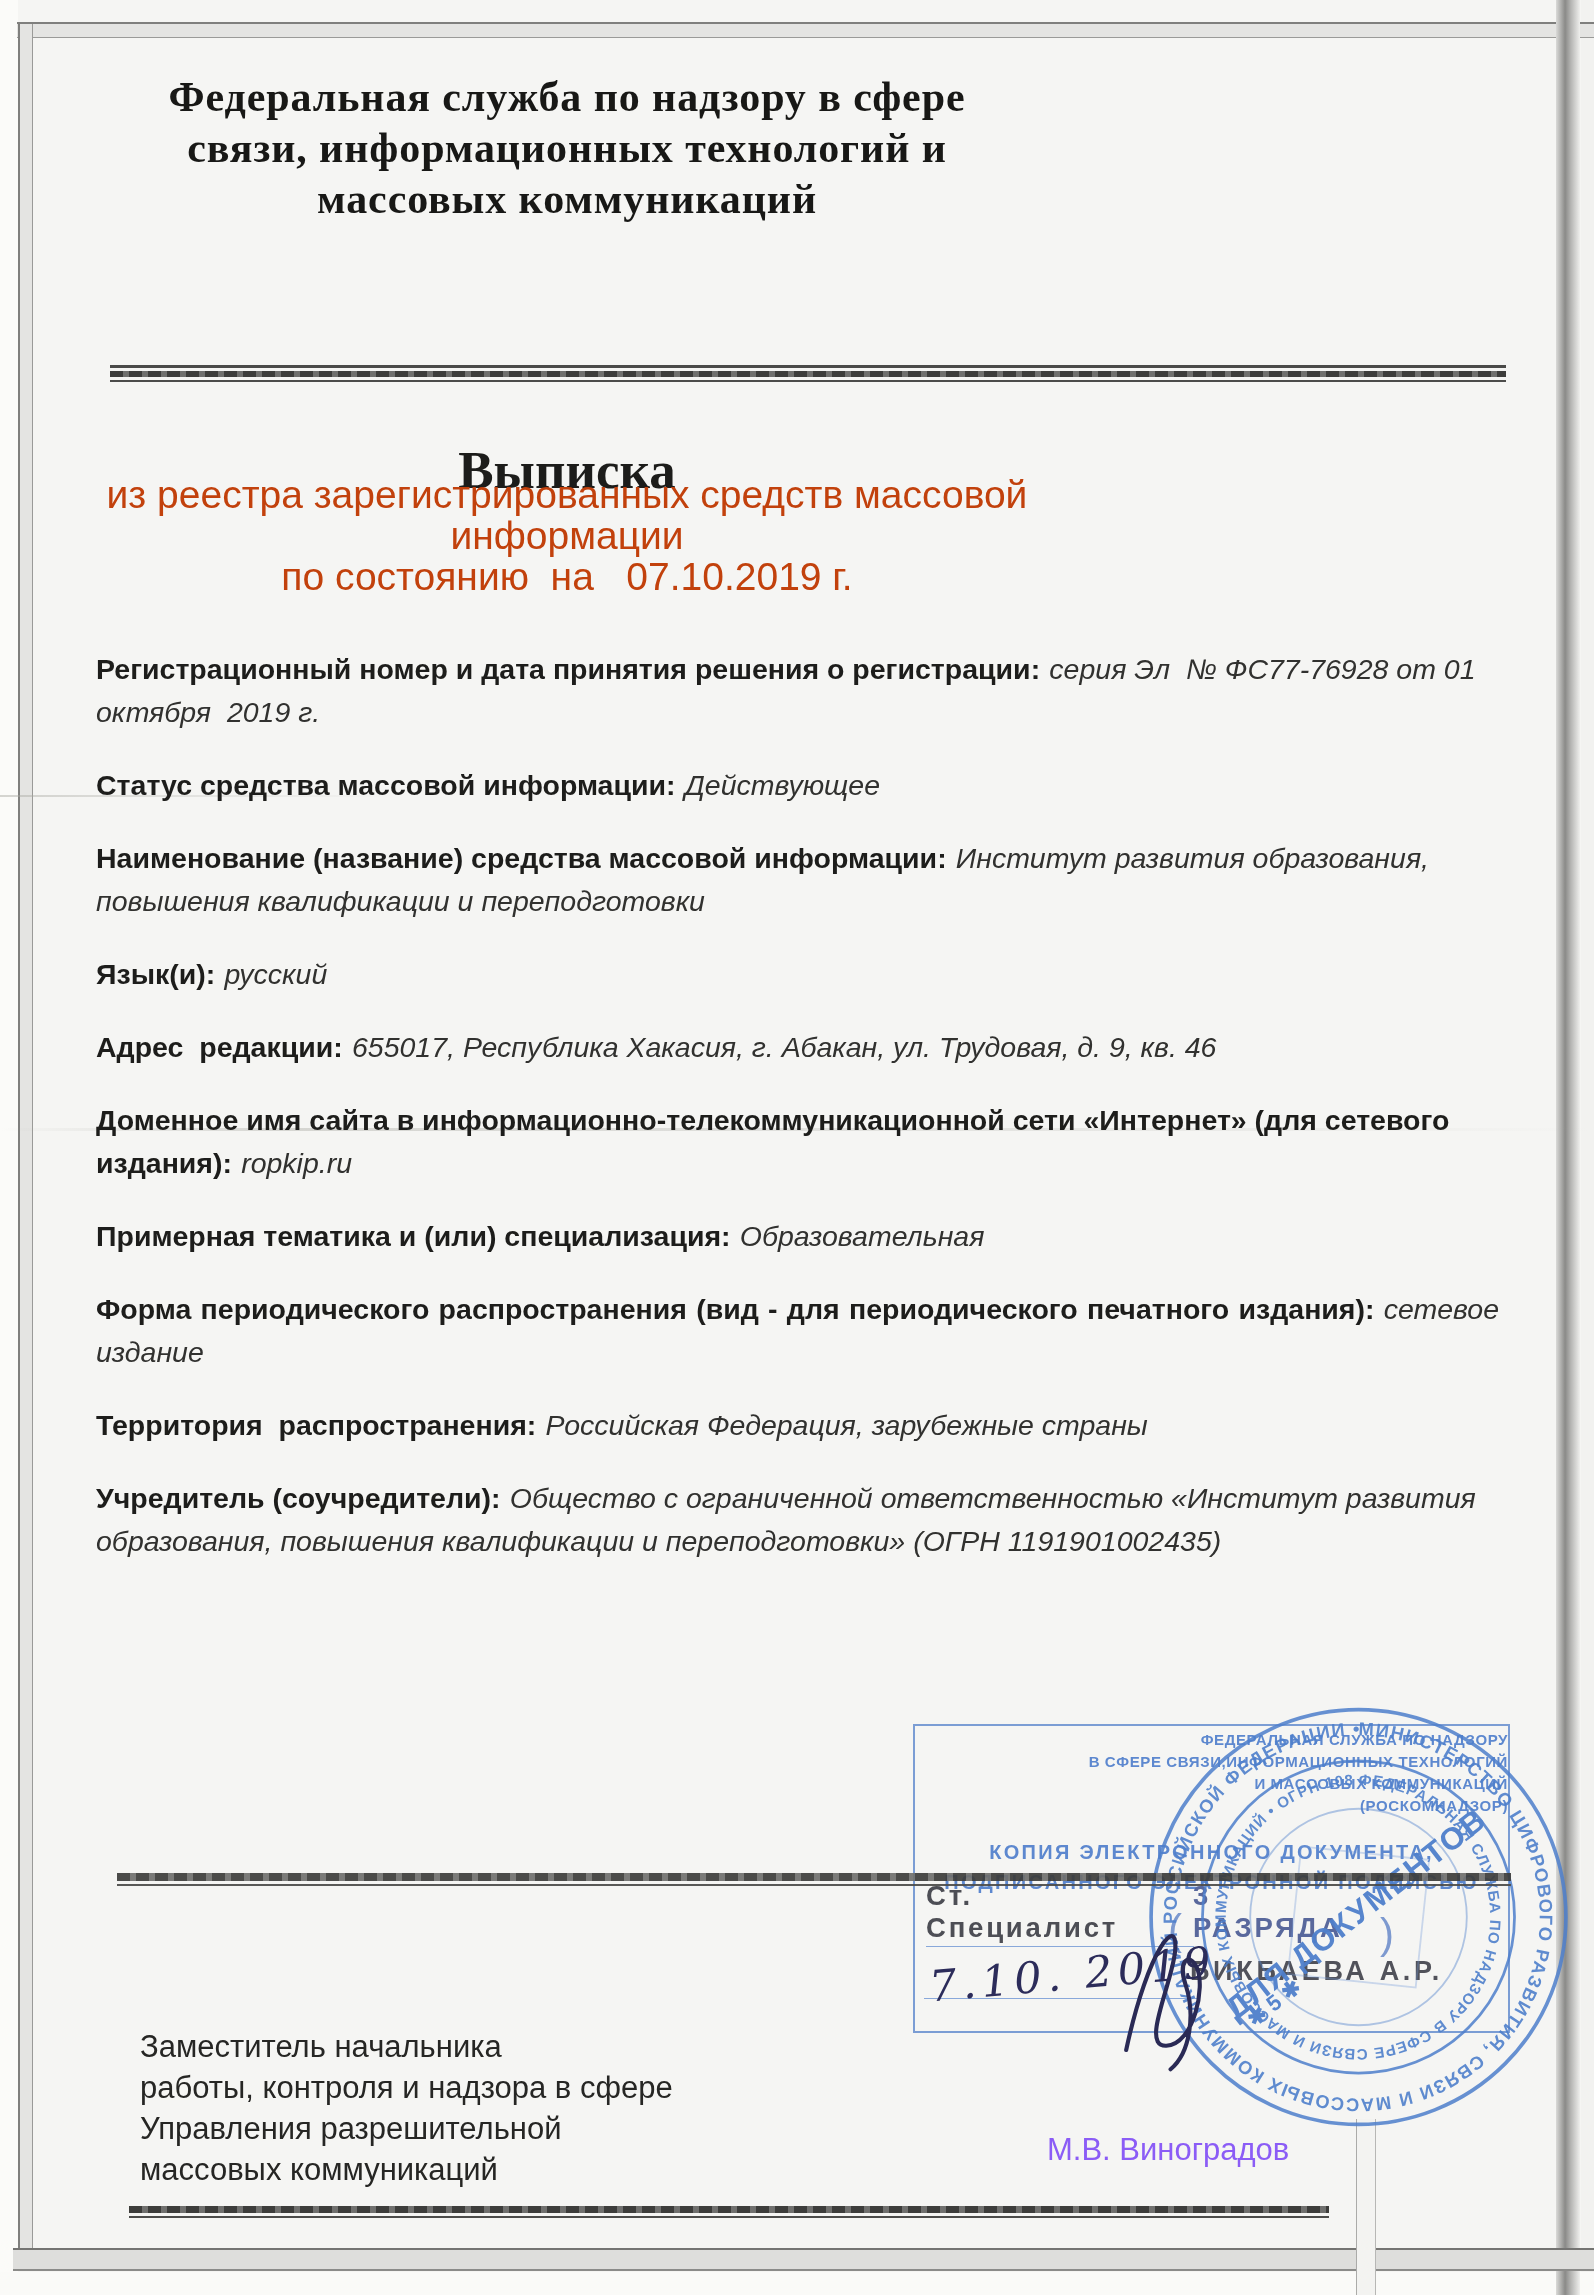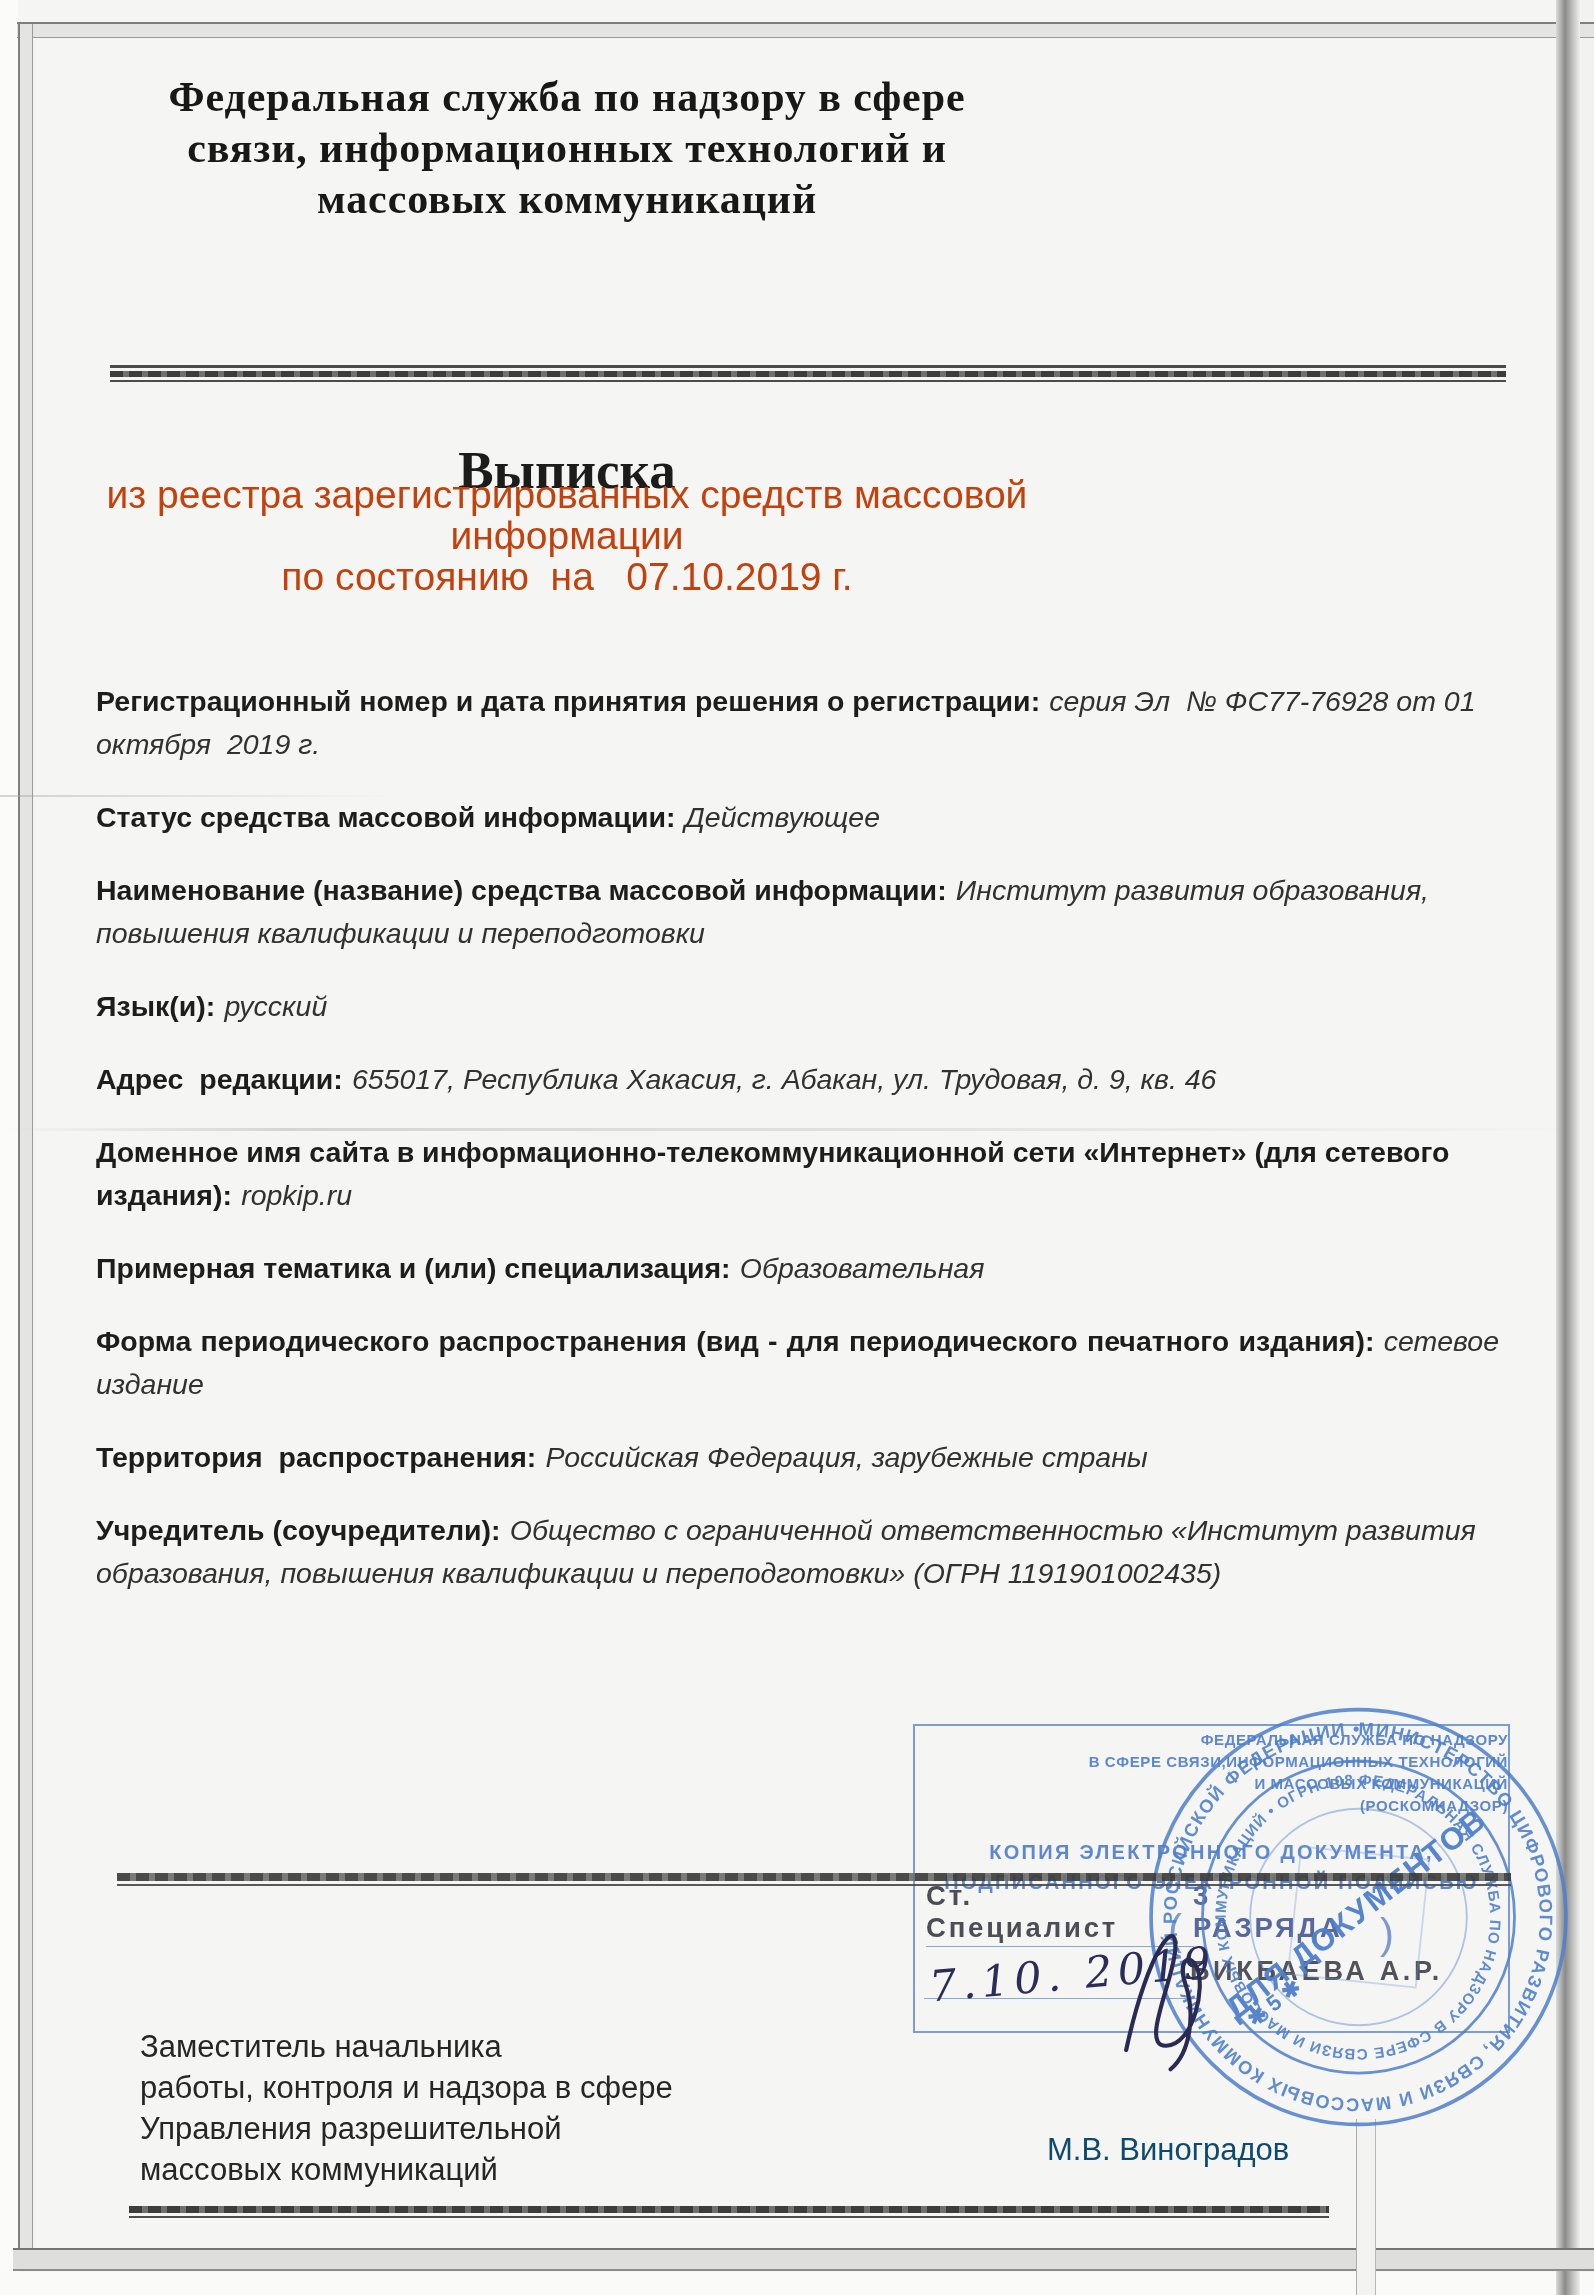--- a/index.html
+++ b/index.html
@@ -43,21 +43,21 @@
   .rule-bottom .ln-b { height:7.3px; }
 
   .doc-title { position:absolute; left:64px; top:400px; width:1006px; text-align:center;
                font-family:"Liberation Serif", serif; font-weight:700; font-size:53px; color:#1c1c1a;margin-top:40px; }
   .subtitle  { position:absolute; left:64px; top:474px; width:1006px; text-align:center;
                font-size:39px; line-height:41px; color:#c2410c; }
   .subtitle .keep { white-space:pre-wrap; }
 
   
   .fields { position:absolute; left:96px; top:648px; width:1403px;
-            font-size:28.5px; line-height:43px; color:#2e2e2c; z-index:2;margin-top:32px; }
+            font-size:28.5px; line-height:43px; color:#2e2e2c; z-index:2; }
   .fields p { margin:0 0 30px 0; }
   .fields b { font-weight:700; color:#1d1d1b; margin-right:9.2px; white-space:pre-wrap; }
   .fields i { font-style:italic; color:#31312f; white-space:pre-wrap; }
   .fields p.justify { text-align:justify; }
   .fields p.justify b, .fields p.justify i { white-space:normal; }
 
   
   .stamp-rect { position:absolute; left:913px; top:1724px; width:593px; height:305px;
                 border:2.8px solid rgba(88,132,202,.78); z-index:4; color:#5d88cf; }
   .stamp-org  { margin-top:3px; text-align:right; font-size:15px; line-height:22px;
@@ -81,21 +81,21 @@
                transform:rotate(-5deg); z-index:8; }
   .hand-sign { position:absolute; left:1100px; top:1906px; z-index:8; }
 
   
   .stamp-round { position:absolute; left:1141px; top:1692px; z-index:5; opacity:.95; }
 
   
   .signatory { position:absolute; left:140px; top:2026px; width:551px;
                font-size:31px; line-height:41px; color:#262624; z-index:2; }
   .signatory-name { position:absolute; left:1047px; top:2132px; width:331px;
-               font-size:31px; color:#0c4a6e; z-index:6; }
+               font-size:31px; color:#8b5cf6; z-index:6; }
 </style>
 </head>
 <body>
 
 <div class="page">
 
   <div class="outside-left"></div>
   <div class="outside-right"></div>
   <div class="outside-bottom"></div>
   <div class="frame-top"></div>

